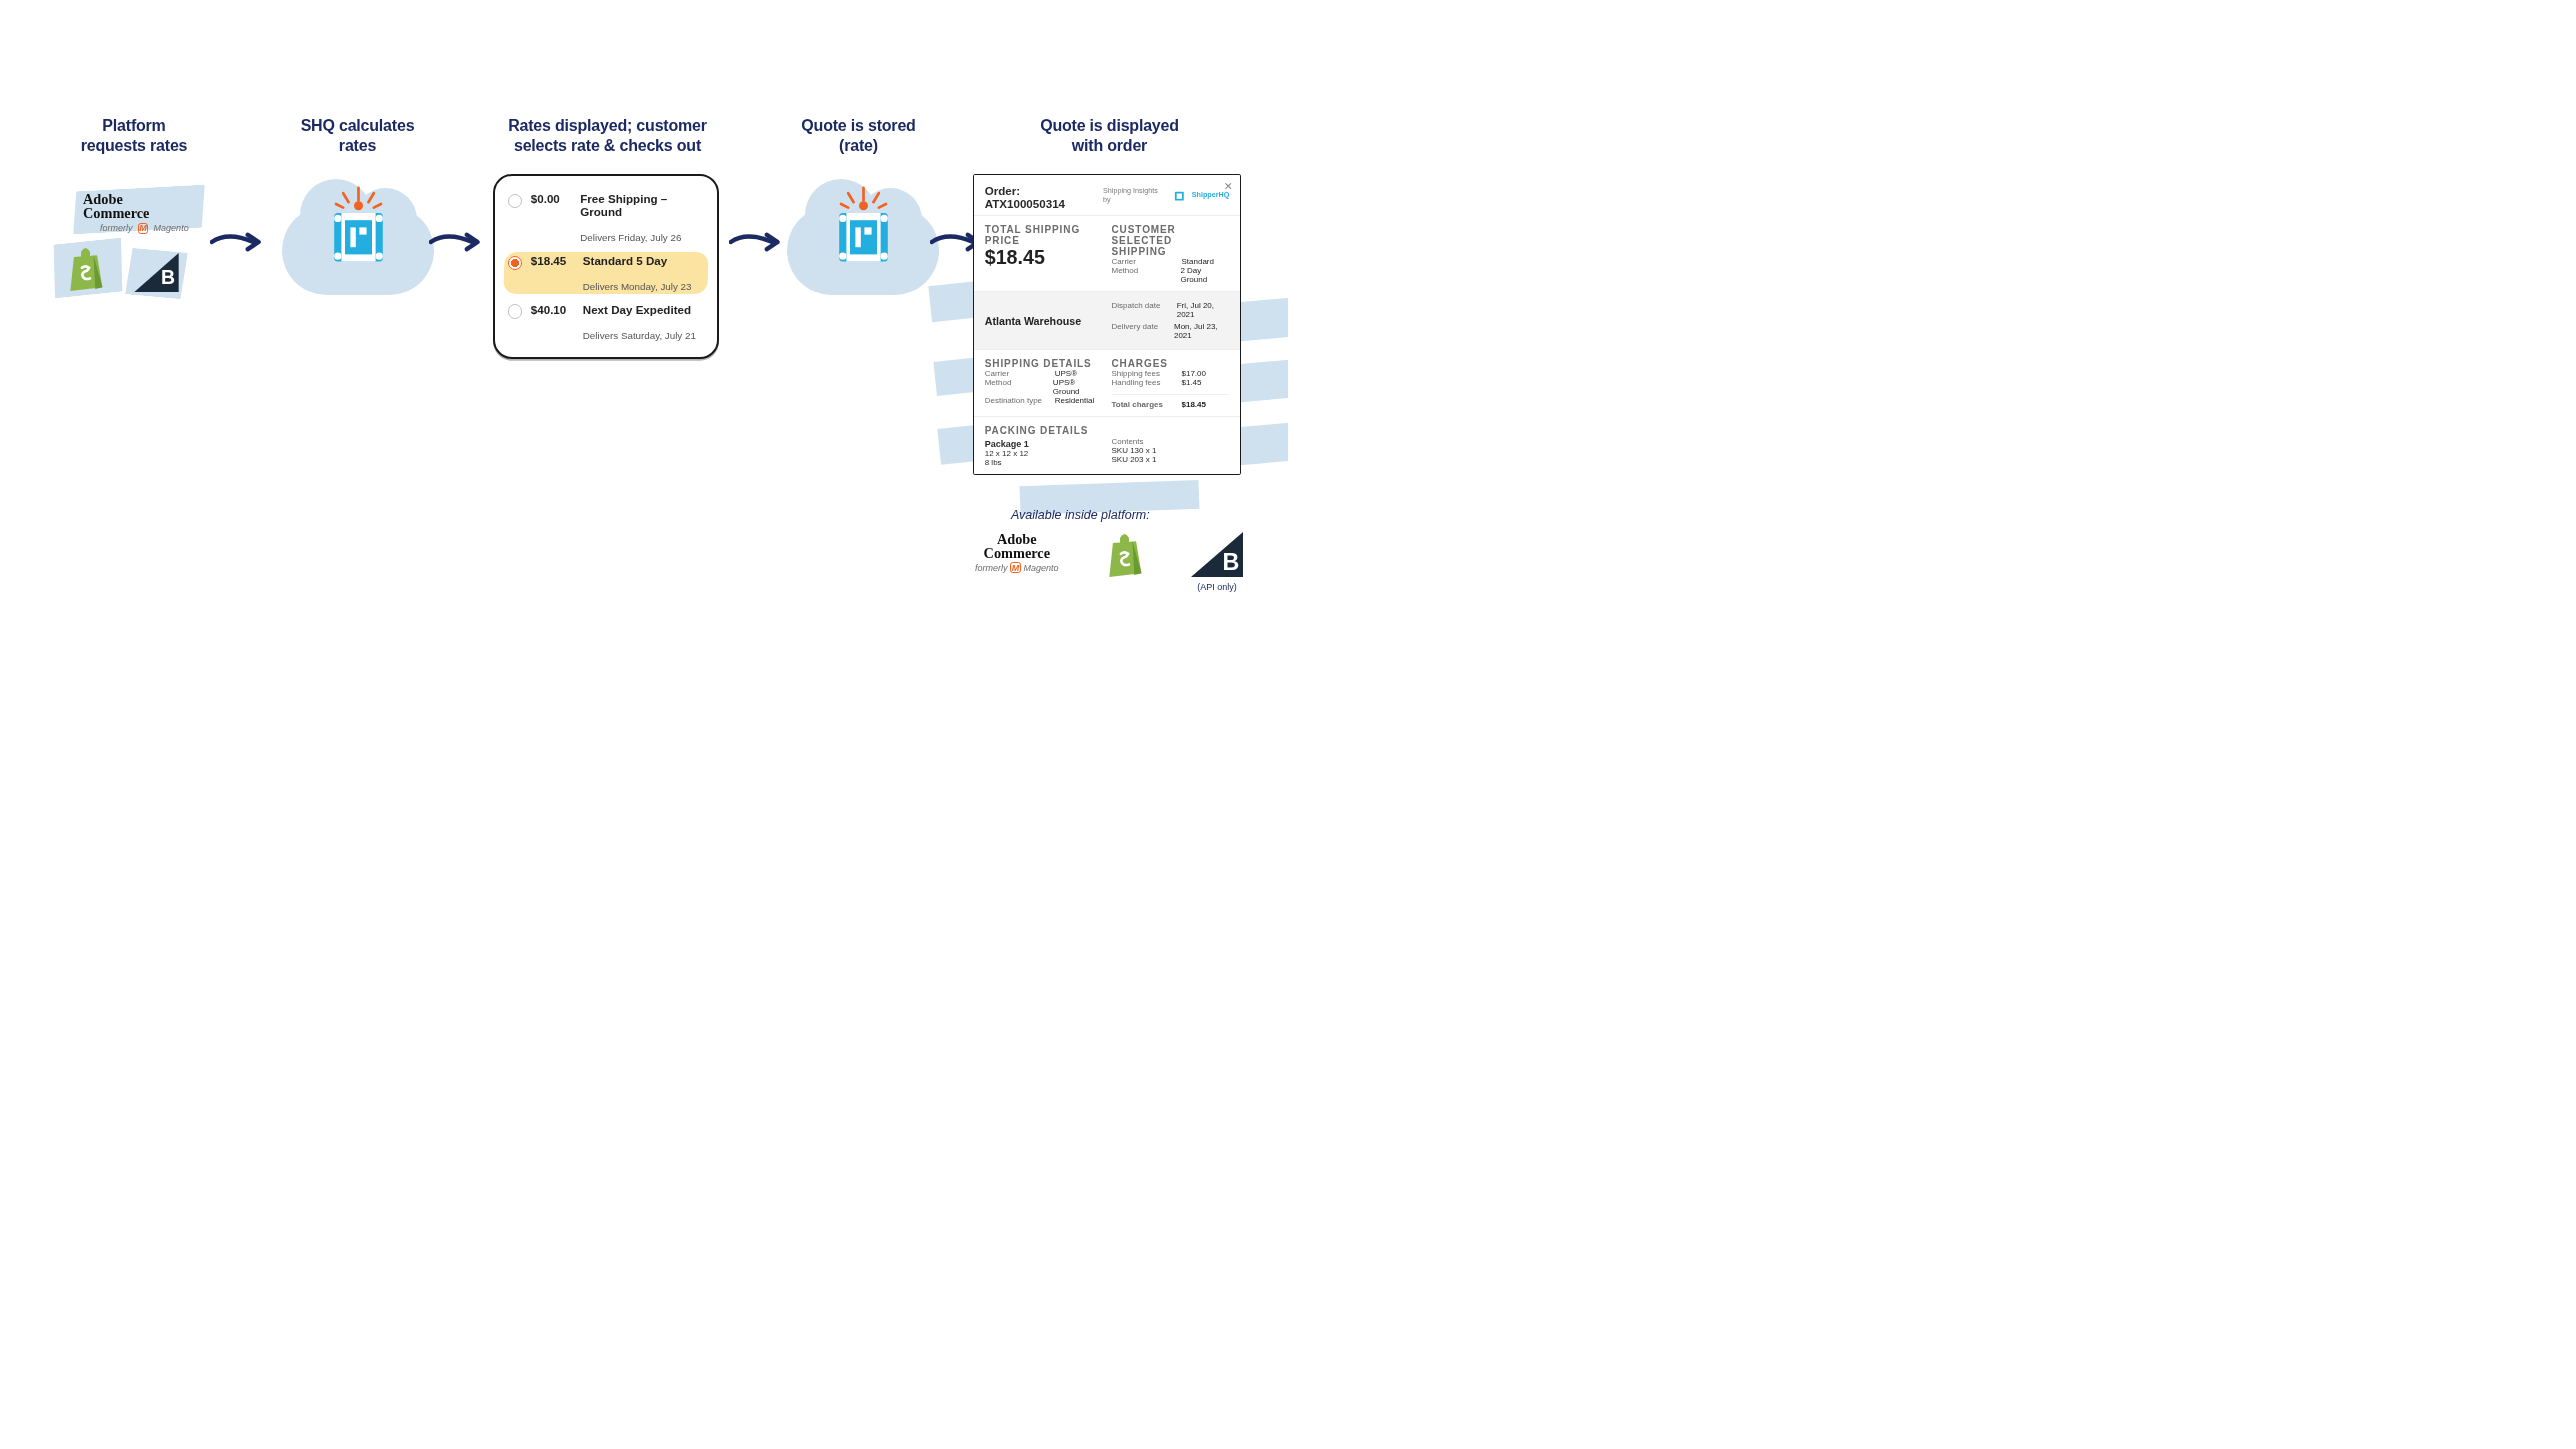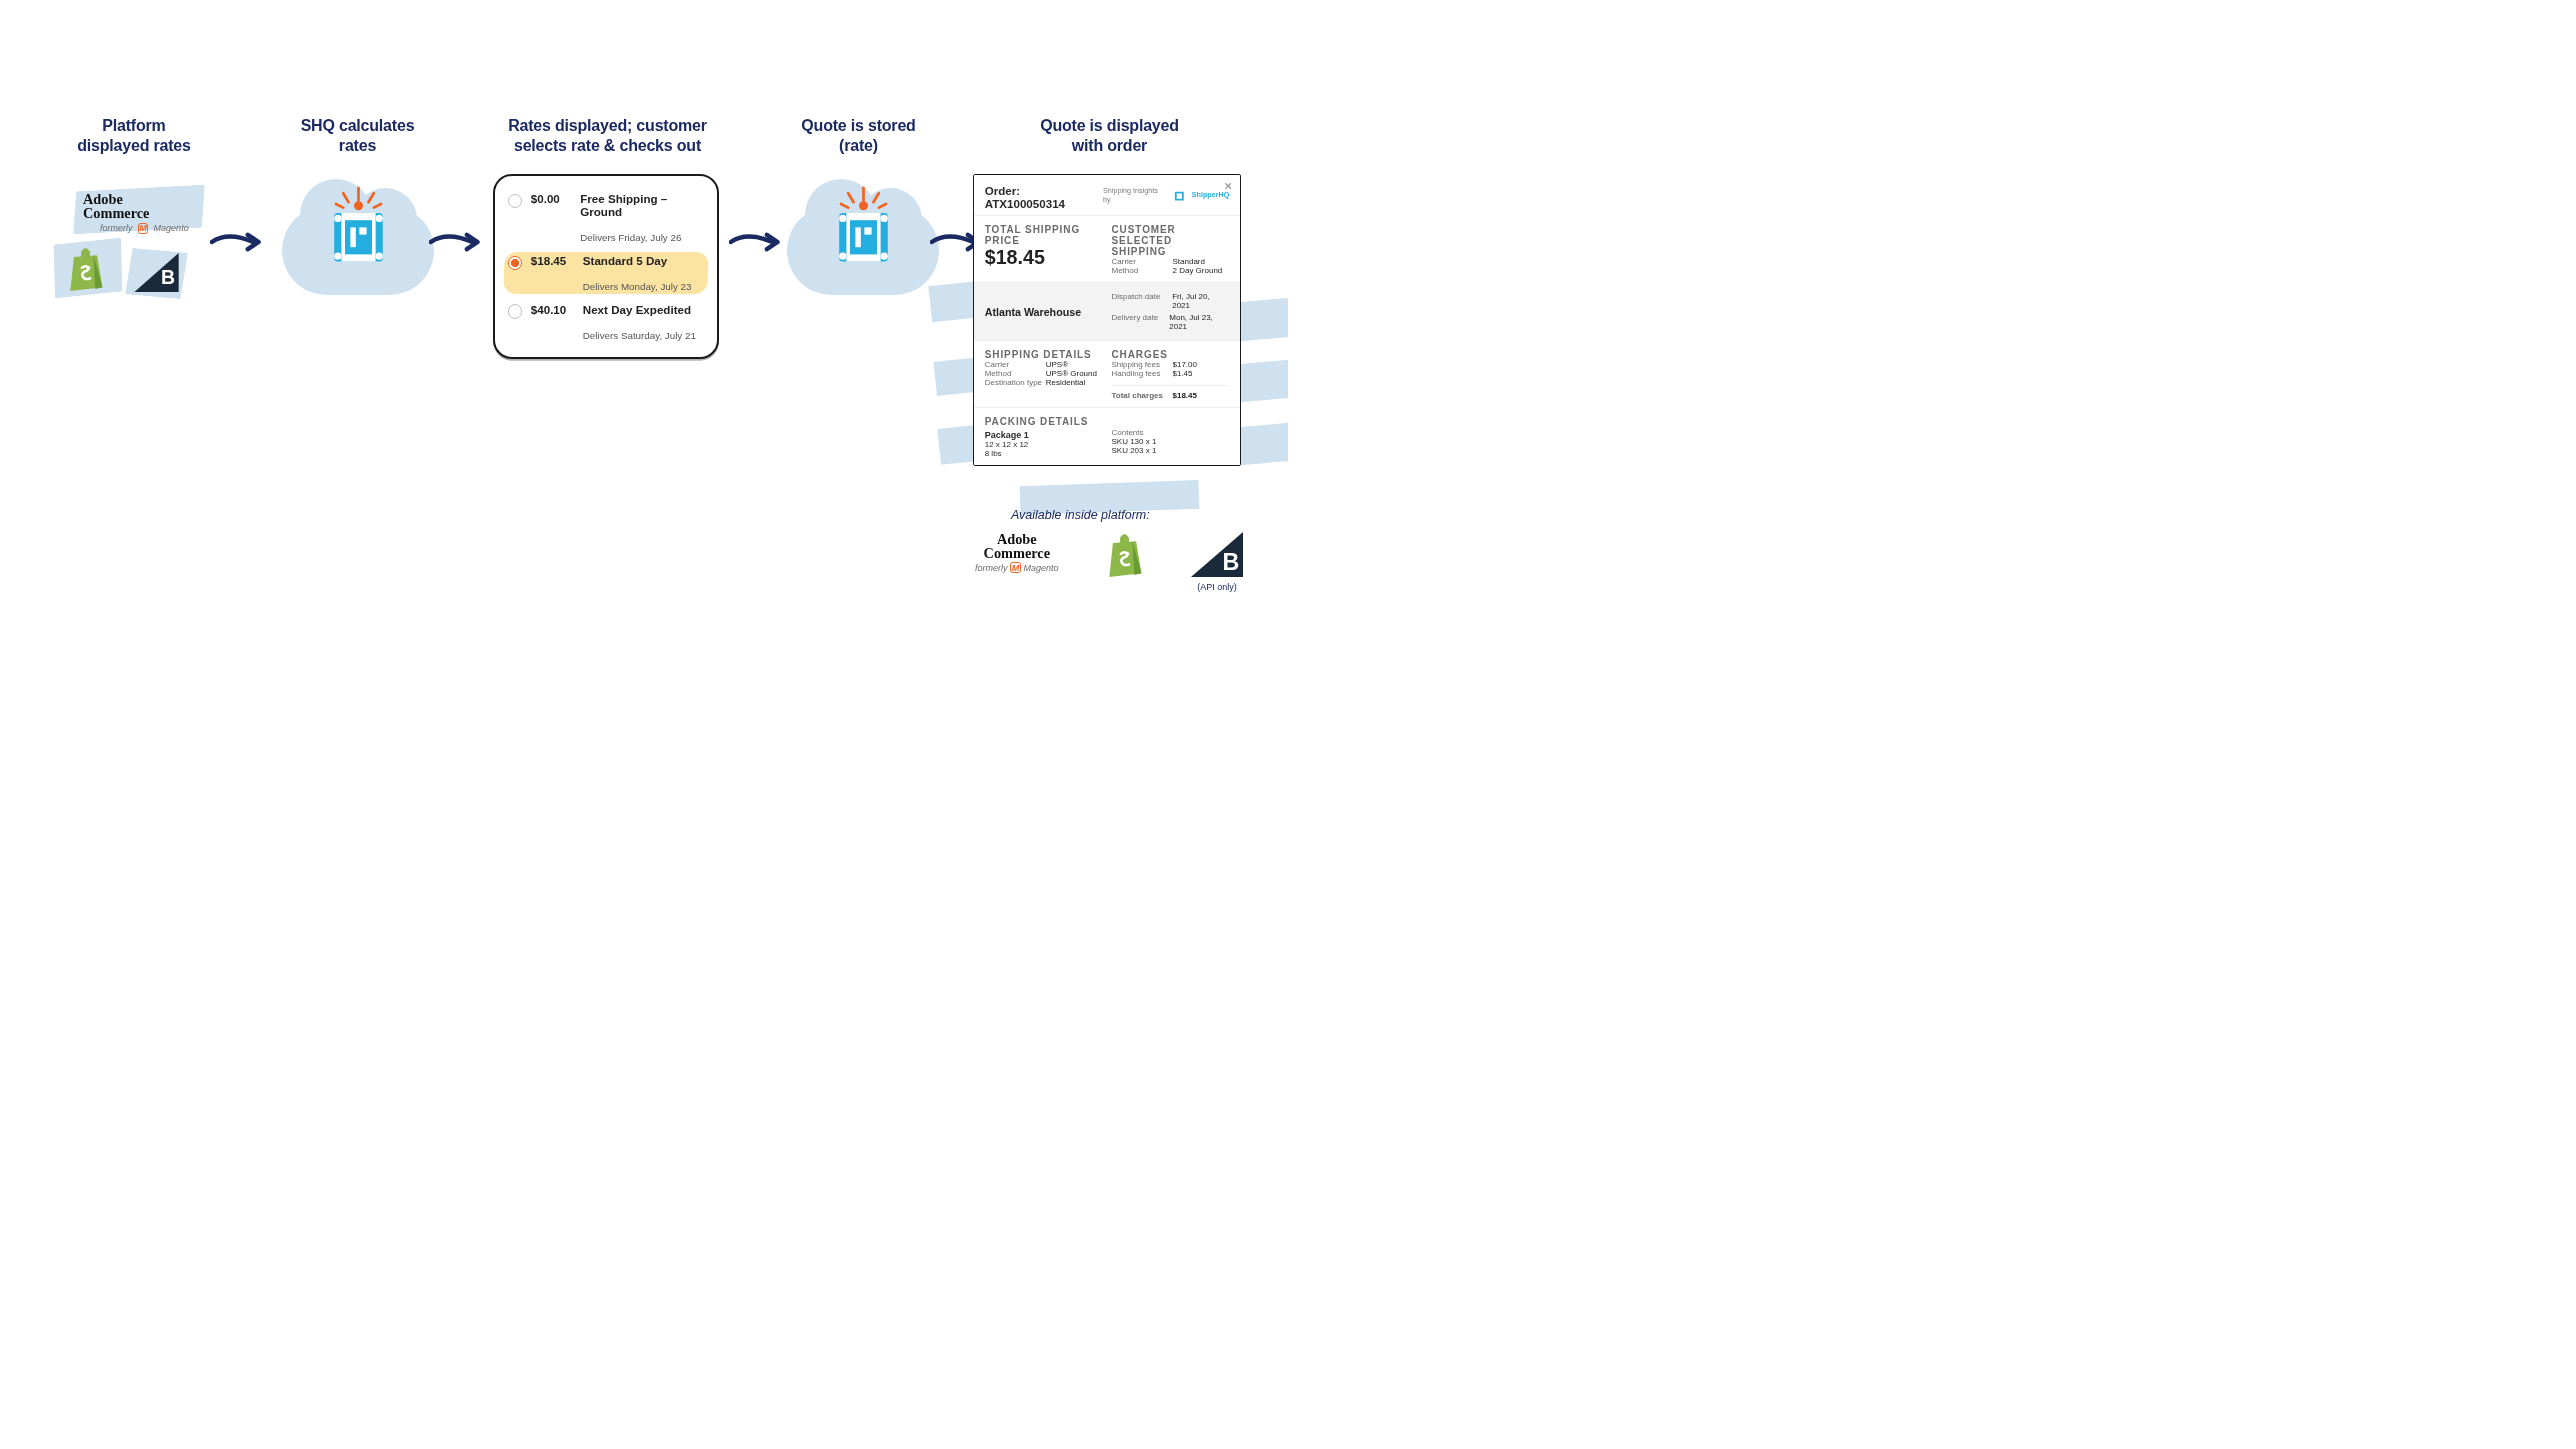--- a/index.html
+++ b/index.html
@@ -215,21 +215,21 @@
   .order-section {
     padding: 7.2px 10.7px;
     border-top: 0.9px solid #eee;
     display: grid;
     grid-template-columns: 1fr 1fr;
     gap: 5.4px 9px;
     font-size: 8px;
   }
   .section-label { font-size: 10px; letter-spacing: 0.9px; color:#6b6b6b; font-weight:700; text-transform:uppercase; grid-column: span 1;}
   .big-price { font-size: 19.7px; font-weight: 800; color:#222; }
-  .kv { display:flex; gap:3px; }
+  .kv { display:flex; gap:12px; }
   .kv .k { width: 58px; color:#6b6b6b; }
   .kv .v { color:#222; }
   .warehouse-row {
     padding: 9px 10.7px;
     border-top: 0.9px solid #eee;
     display:grid;
     grid-template-columns: 1fr 1fr;
     gap: 3.6px 9px;
     align-items:center;
     background:#f3f3f3;
@@ -265,21 +265,21 @@
   .api-only { font-size:9px; color:#1b2a63; margin-top:3.6px;}
 
   
   .deco-tape { position:absolute; background:#cfe1ef; z-index:0; }
 </style>
 </head>
 <body>
 
 <div class="stage" id="col1">
   <div class="stage-title">Platform
-displayed rates</div>
+requests rates</div>
 </div>
 <div class="stage" style="left:268px;width:179px">
   <div class="stage-title">SHQ calculates
 rates</div>
 </div>
 <div class="stage" style="left:480px;width:255px">
   <div class="stage-title">Rates displayed; customer
 selects rate &amp; checks out</div>
 </div>
 <div class="stage" style="left:769px;width:179px">

